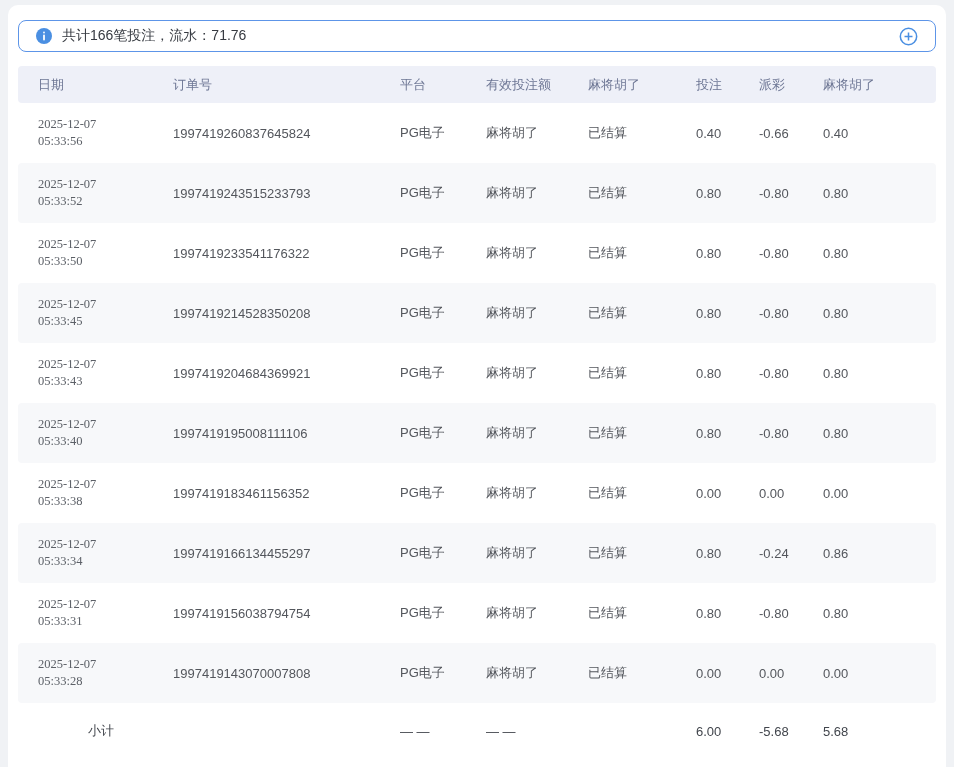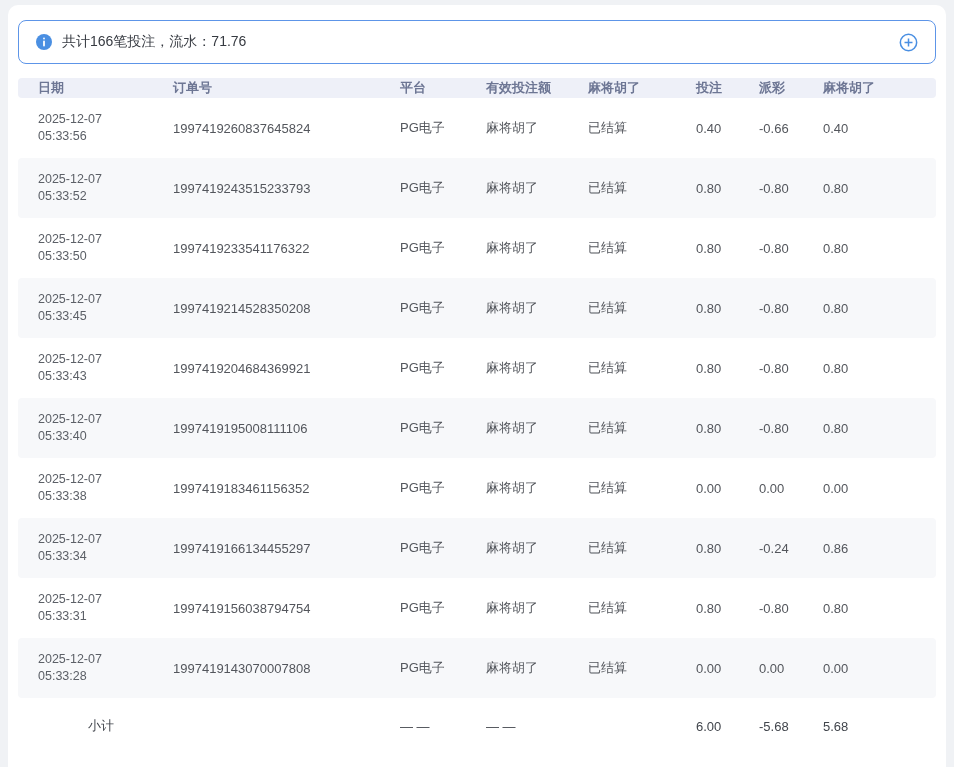--- a/index.html
+++ b/index.html
@@ -11,21 +11,21 @@
   }
   .card {
     background: #ffffff;
     margin: 5px 8px 0 8px;
     border-radius: 10px 10px 0 0;
     min-height: 762px;
     padding: 15px 10px 0 10px;
   }
   
   .alert {
-    height: 44px;
+    height: 32px;
     border: 1.5px solid #5d95e8;
     border-radius: 8px;
     background: #ffffff;
     display: flex;
     align-items: center;
     padding: 0 17px;
     margin-bottom: 14px;
   }
   .alert .info-icon {
     width: 16px; height: 16px;
@@ -54,44 +54,45 @@
   col.c-order    { width: 227px; }
   col.c-platform { width: 86px; }
   col.c-content  { width: 102px; }
   col.c-status   { width: 108px; }
   col.c-bet      { width: 63px; }
   col.c-payout   { width: 64px; }
   col.c-valid    { width: auto; }
   thead th {
     background: #eef0f8;
     color: #6d7694;
-    font-weight: bold;
+    font-weight: normal;
     font-size: 13px;
     text-align: left;
-    height: 20px;
+    height: 37px;
     padding: 0;
     vertical-align: middle;
   }
   thead th:first-child { padding-left: 20px; border-radius: 4px 0 0 4px; }
   thead th:last-child  { border-radius: 0 4px 4px 0; }
   tbody td {
     height: 60px;
     padding: 0;
     vertical-align: middle;
     font-size: 13px;
     color: #53565c;
   }
   tbody td:first-child { padding-left: 20px; }
   tbody tr.striped td { background: #f7f8fa; }
   tbody tr.striped td:first-child { border-radius: 4px 0 0 4px; }
   tbody tr.striped td:last-child  { border-radius: 0 4px 4px 0; }
   .date-line1, .date-line2 {
     font-size: 12.5px;
     color: #5c6067;
     line-height: 1.35;
+    font-family: Liberation Serif, serif;
   }
   
   tfoot td {
     height: 56px;
     font-size: 13px;
     color: #41454c;
     vertical-align: middle;
     padding: 0;
   }
   tfoot td.subtotal-label { padding-left: 70px; }

